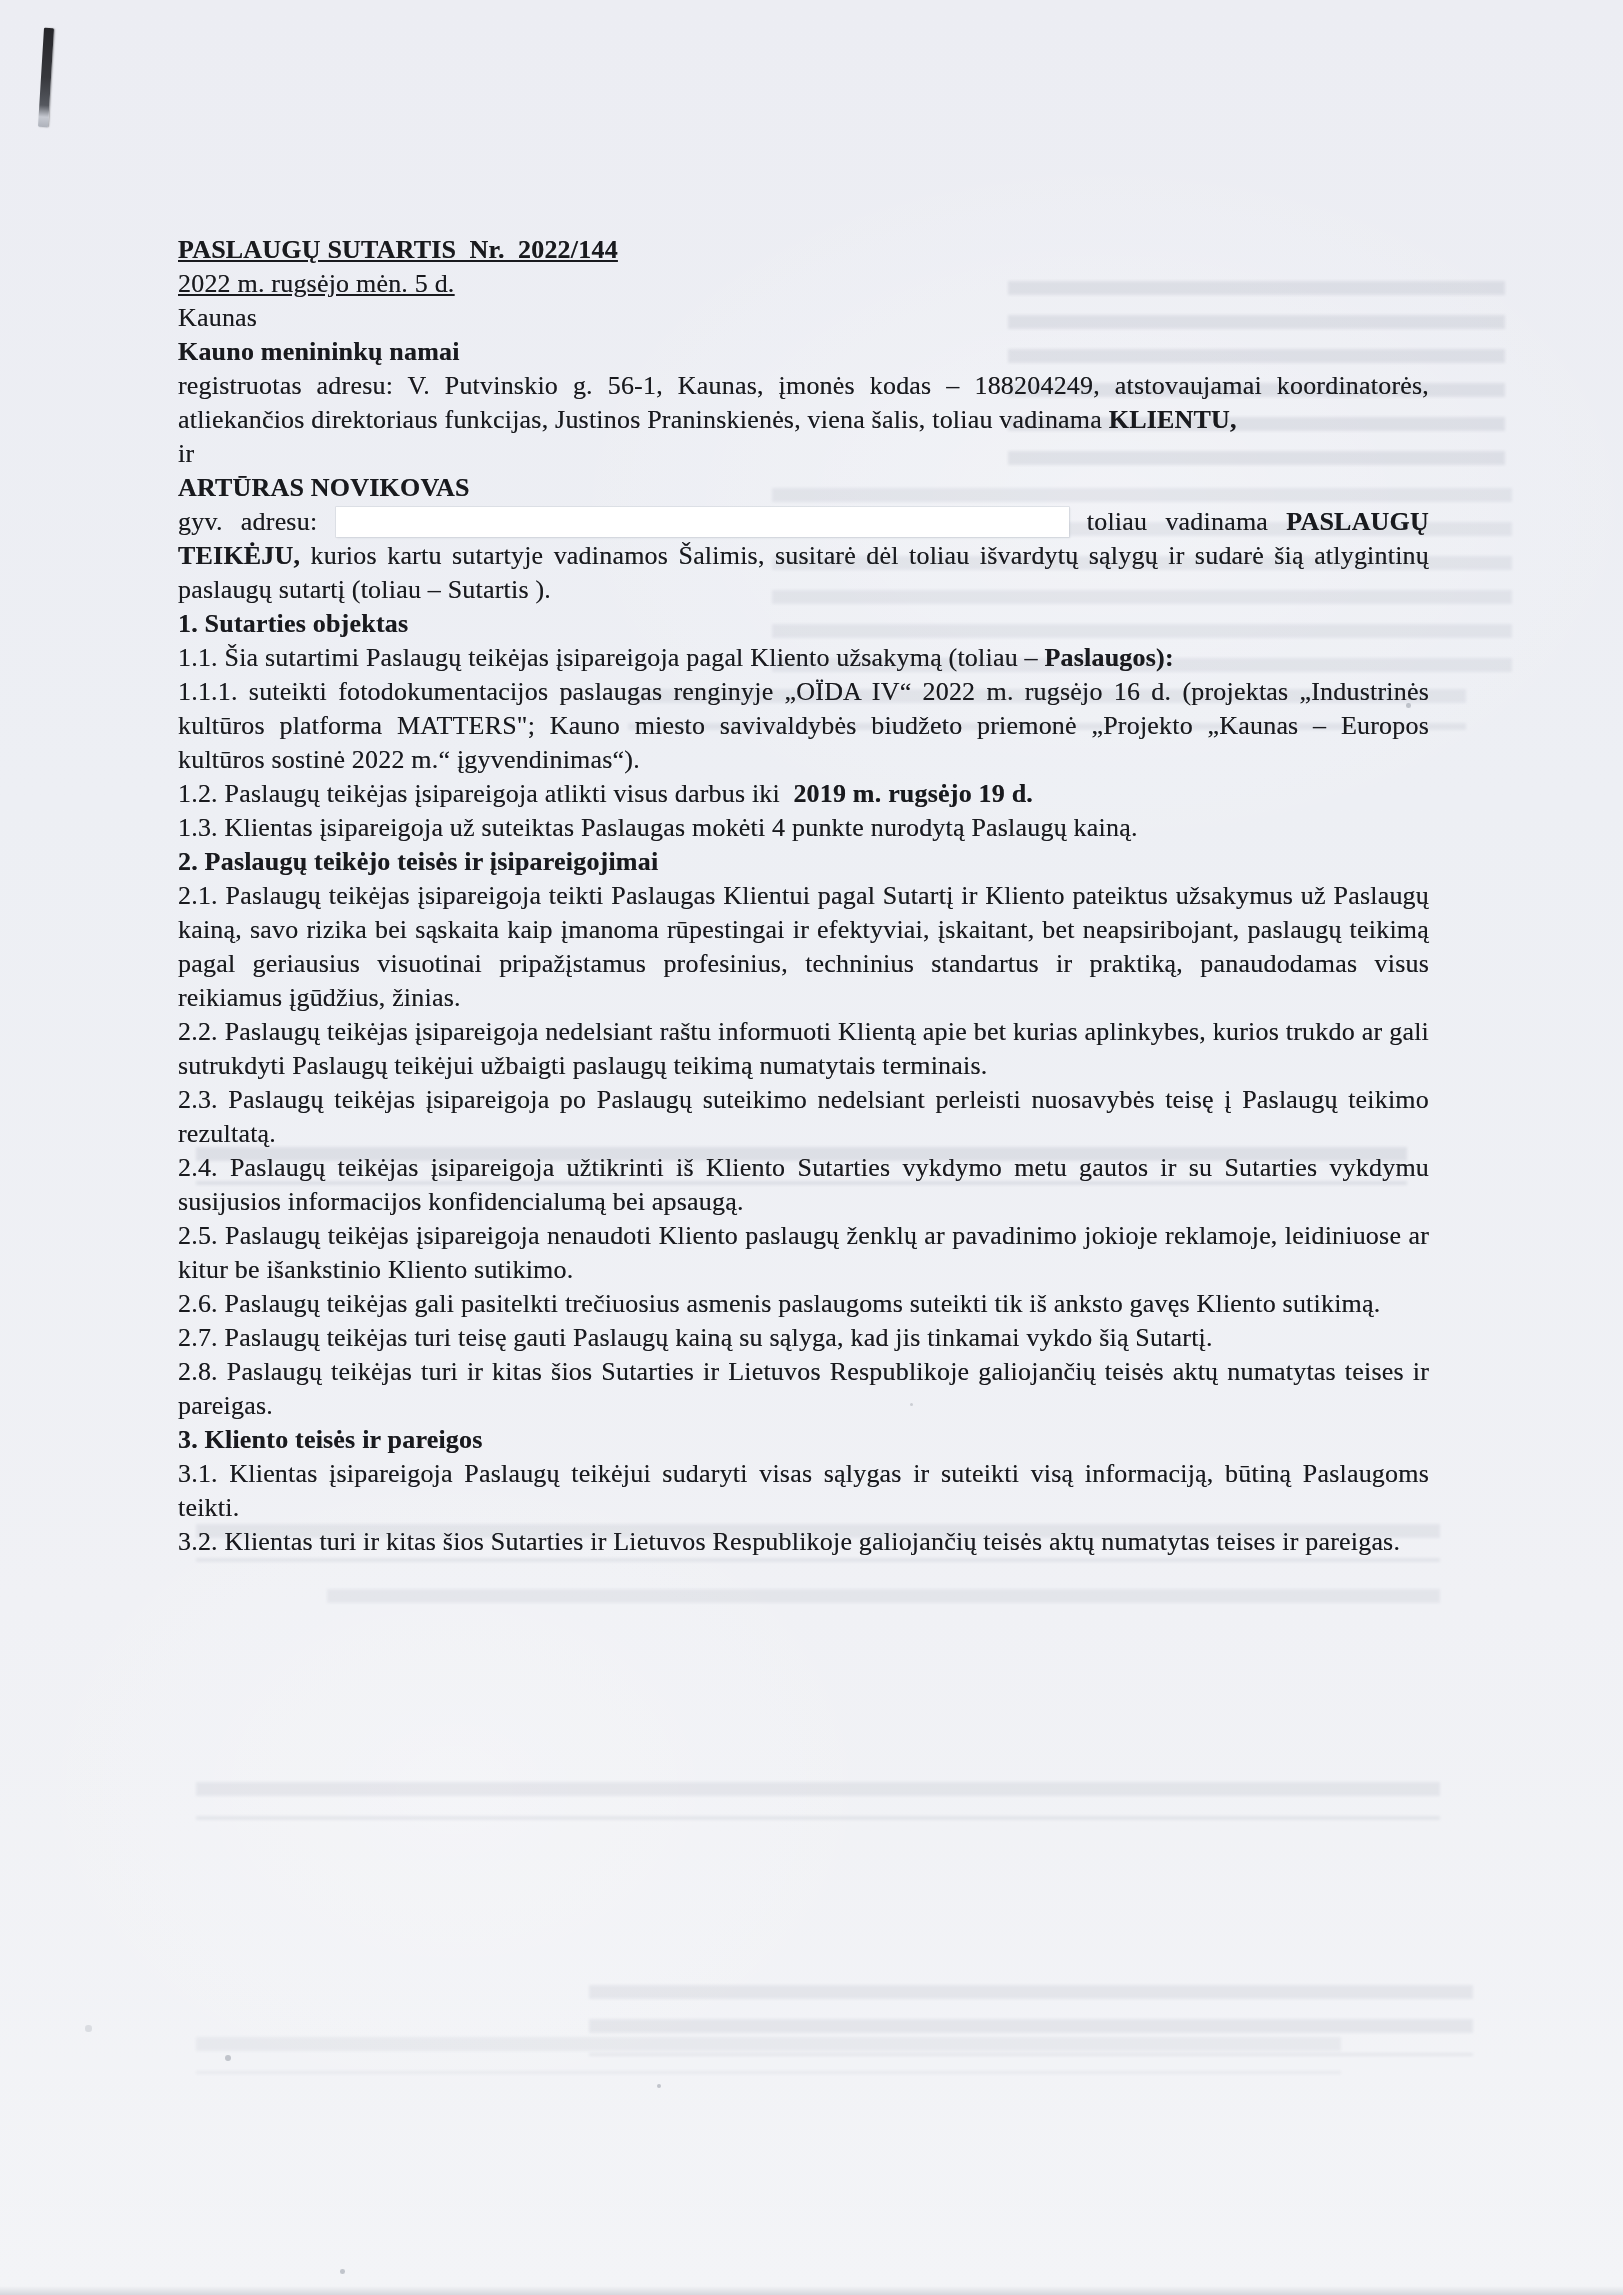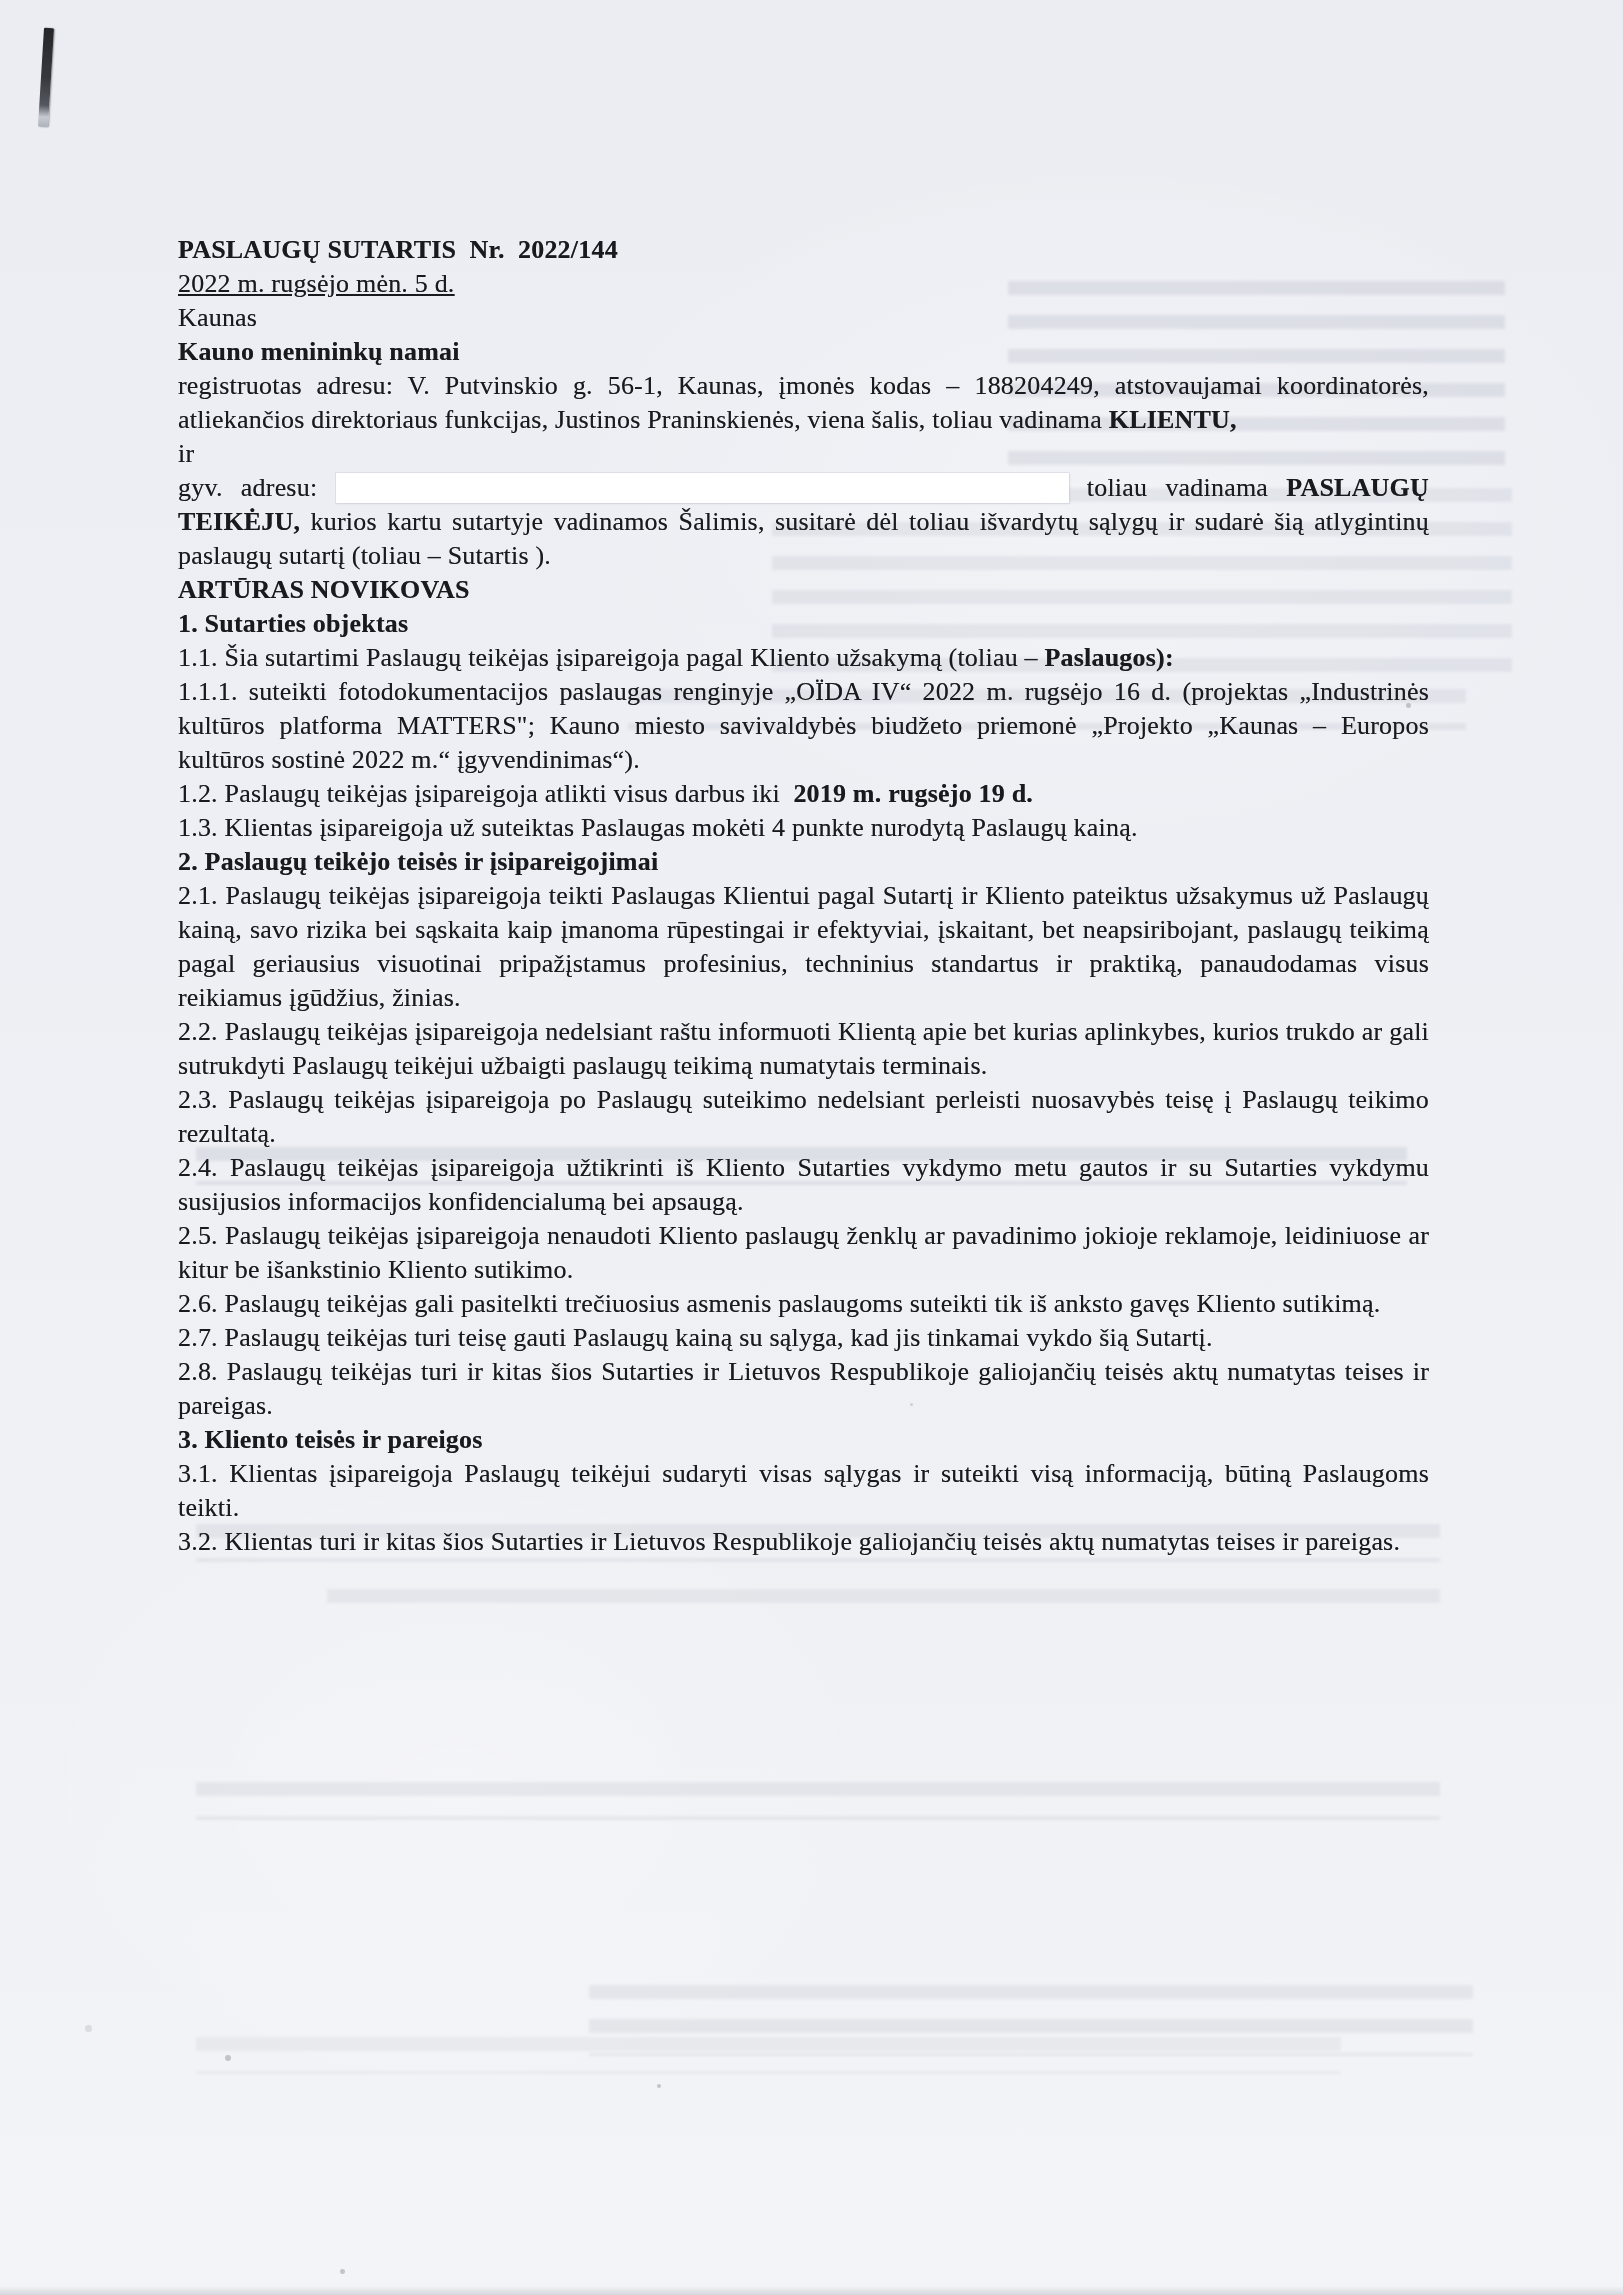--- a/index.html
+++ b/index.html
@@ -60,21 +60,21 @@
   p.blk{
     margin:0;
     font-size:26px;
     line-height:34px;
     text-align:justify;
     letter-spacing:0.2px;
     text-shadow:0 0 0.5px rgba(22,23,28,.55);
   }
   .bold{font-weight:bold;}
   .italic{}
-  .b-title{text-align:center;font-size:30px;line-height:38px;letter-spacing:0.4px;margin-bottom:38px;}
+  .b-title{text-align:center;font-size:30px;line-height:38px;letter-spacing:0.4px;margin-bottom:38px;text-decoration:underline;}
   .b-center{text-align:center;margin-bottom:38px;text-decoration:underline;}
   .b-city{text-align:center;margin-bottom:73px;}
   .b-party{text-align:left;}
   .b-heading{text-align:left;}
   .gap-md{margin-top:29px;}
   .gap-lg{margin-top:43px;}
   
   .redaction{
     display:inline-block;
     width:733px;height:30px;
@@ -106,22 +106,22 @@
   <div class="speck s5"></div>
   <div class="speck s6"></div>
 
   <div class="content">
       <p class="blk b-title"><span class="bold">PASLAUGŲ SUTARTIS&nbsp; Nr.&nbsp; 2022/144</span></p>
       <p class="blk b-center"><span>2022 m. rugsėjo mėn. 5 d.</span></p>
       <p class="blk b-city"><span>Kaunas</span></p>
       <p class="blk b-party"><span class="bold">Kauno menininkų namai</span></p>
       <p class="blk b-body"><span>registruotas adresu: V. Putvinskio g. 56-1, Kaunas, įmonės kodas – 188204249, atstovaujamai koordinatorės, atliekančios direktoriaus funkcijas, Justinos Praninskienės, viena šalis, toliau vadinama </span><span class="bold">KLIENTU,</span></p>
       <p class="blk b-body gap-md"><span>ir</span></p>
+      <p class="blk b-party gap-md"><span class="bold">ARTŪRAS NOVIKOVAS</span></p>
       <p class="blk b-body"><span>gyv. adresu: </span><span class="redaction"></span><span> toliau vadinama </span><span class="bold">PASLAUGŲ TEIKĖJU,</span><span> kurios kartu sutartyje vadinamos Šalimis, susitarė dėl toliau išvardytų sąlygų ir sudarė šią atlygintinų paslaugų sutartį (toliau – Sutartis ).</span></p>
-      <p class="blk b-party gap-md"><span class="bold">ARTŪRAS NOVIKOVAS</span></p>
       <p class="blk b-heading gap-md"><span class="bold italic">1. Sutarties objektas</span></p>
       <p class="blk b-body"><span>1.1. Šia sutartimi Paslaugų teikėjas įsipareigoja pagal Kliento užsakymą (toliau – </span><span class="bold">Paslaugos):</span></p>
       <p class="blk b-body"><span>1.1.1. suteikti fotodokumentacijos paslaugas renginyje „OÏDA IV“ 2022 m. rugsėjo 16 d. (projektas „Industrinės kultūros platforma MATTERS"; Kauno miesto savivaldybės biudžeto priemonė „Projekto „Kaunas – Europos kultūros sostinė 2022 m.“ įgyvendinimas“).</span></p>
       <p class="blk b-body"><span>1.2. Paslaugų teikėjas įsipareigoja atlikti visus darbus iki&nbsp; </span><span class="bold">2019 m. rugsėjo 19 d.</span></p>
       <p class="blk b-body"><span>1.3. Klientas įsipareigoja už suteiktas Paslaugas mokėti 4 punkte nurodytą Paslaugų kainą.</span></p>
       <p class="blk b-heading gap-lg"><span class="bold italic">2. Paslaugų teikėjo teisės ir įsipareigojimai</span></p>
       <p class="blk b-body"><span>2.1. Paslaugų teikėjas įsipareigoja teikti Paslaugas Klientui pagal Sutartį ir Kliento pateiktus užsakymus už Paslaugų kainą, savo rizika bei sąskaita kaip įmanoma rūpestingai ir efektyviai, įskaitant, bet neapsiribojant, paslaugų teikimą pagal geriausius visuotinai pripažįstamus profesinius, techninius standartus ir praktiką, panaudodamas visus reikiamus įgūdžius, žinias.</span></p>
       <p class="blk b-body"><span>2.2. Paslaugų teikėjas įsipareigoja nedelsiant raštu informuoti Klientą apie bet kurias aplinkybes, kurios trukdo ar gali sutrukdyti Paslaugų teikėjui užbaigti paslaugų teikimą numatytais terminais.</span></p>
       <p class="blk b-body"><span>2.3. Paslaugų teikėjas įsipareigoja po Paslaugų suteikimo nedelsiant perleisti nuosavybės teisę į Paslaugų teikimo rezultatą.</span></p>
       <p class="blk b-body"><span>2.4. Paslaugų teikėjas įsipareigoja užtikrinti iš Kliento Sutarties vykdymo metu gautos ir su Sutarties vykdymu susijusios informacijos konfidencialumą bei apsaugą.</span></p>

